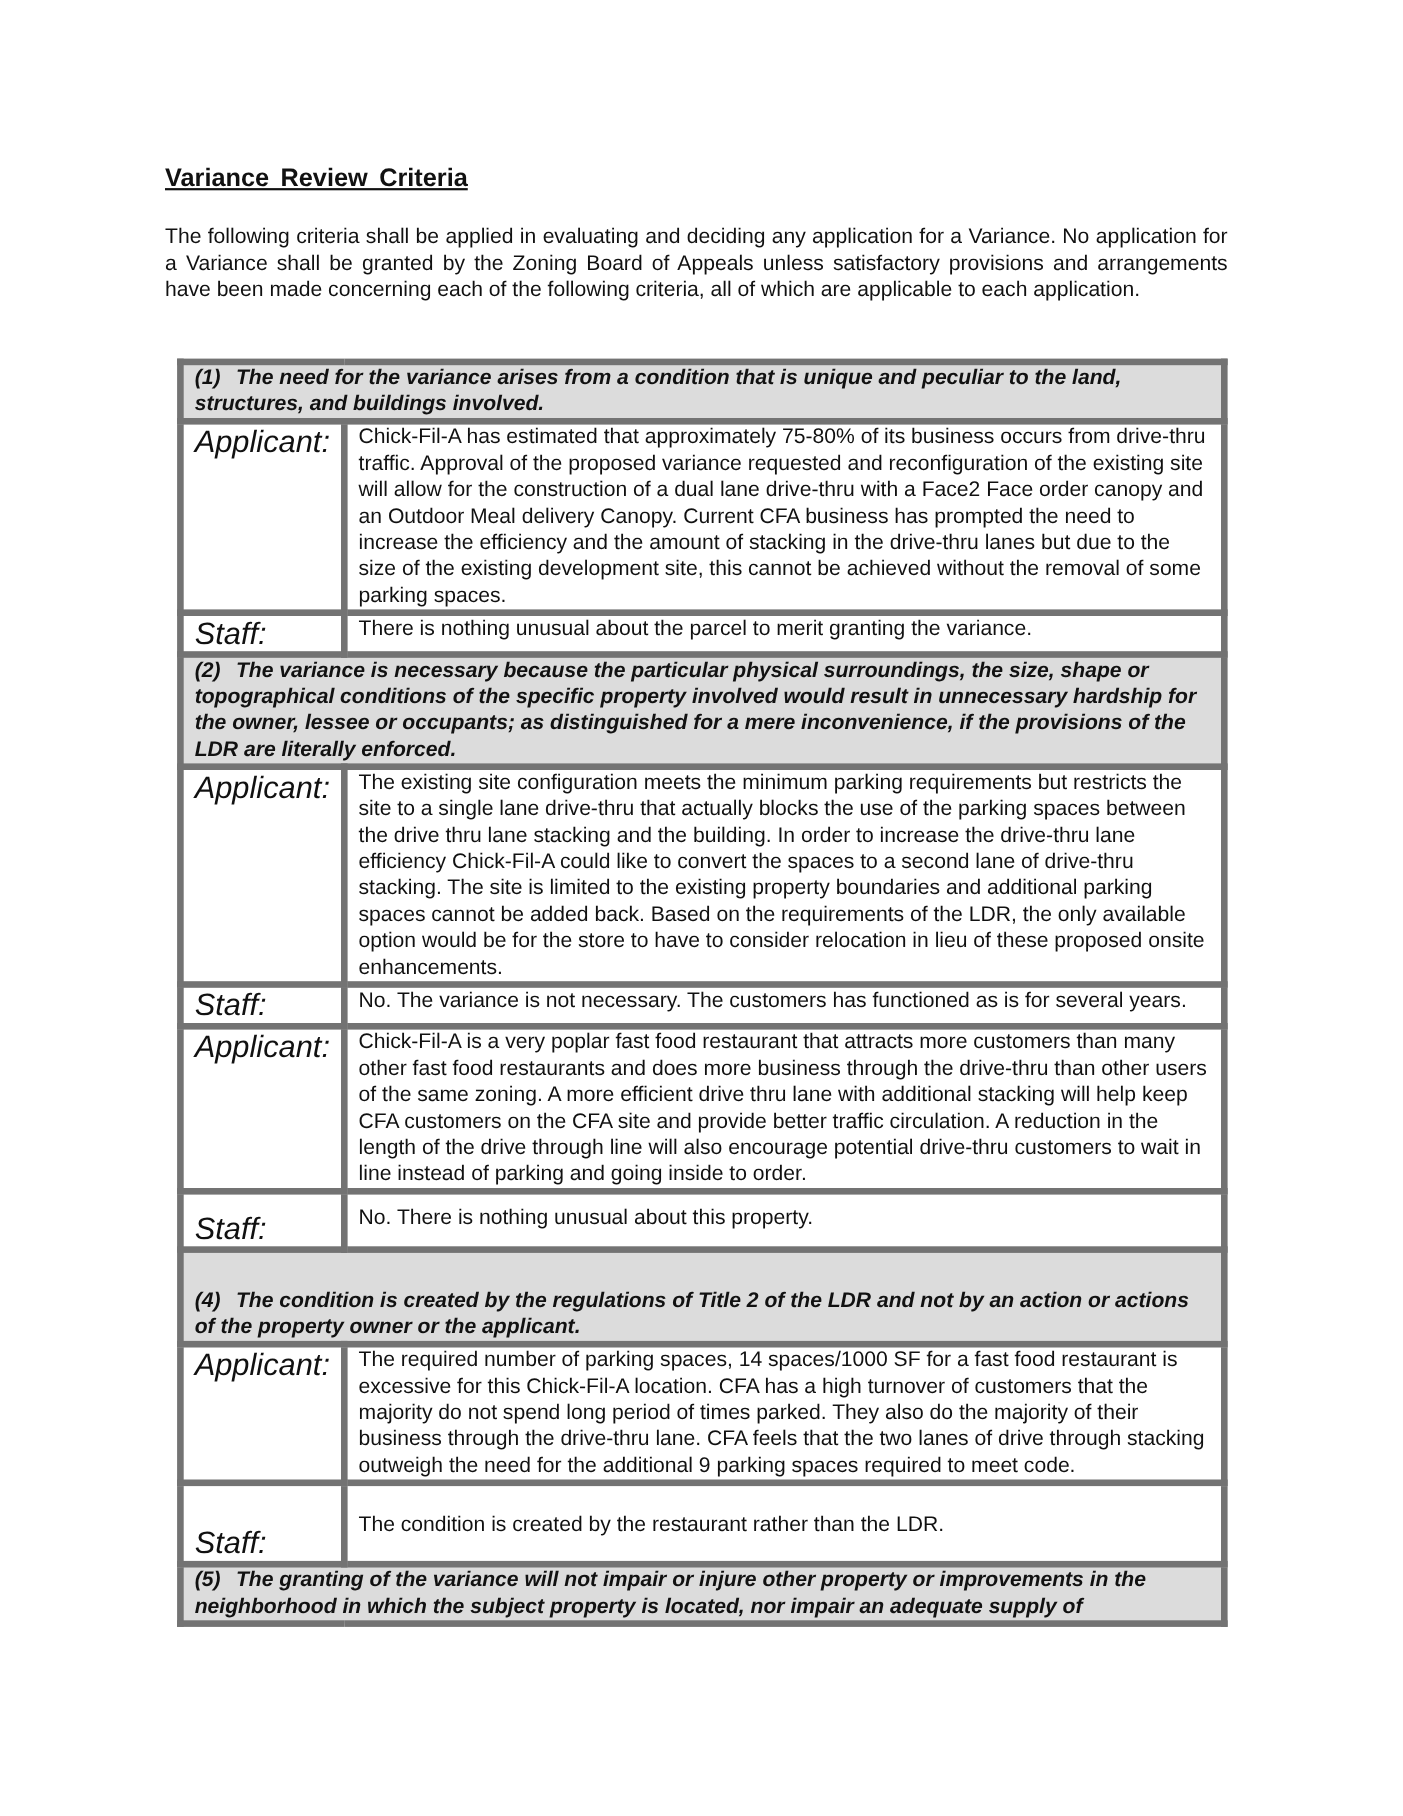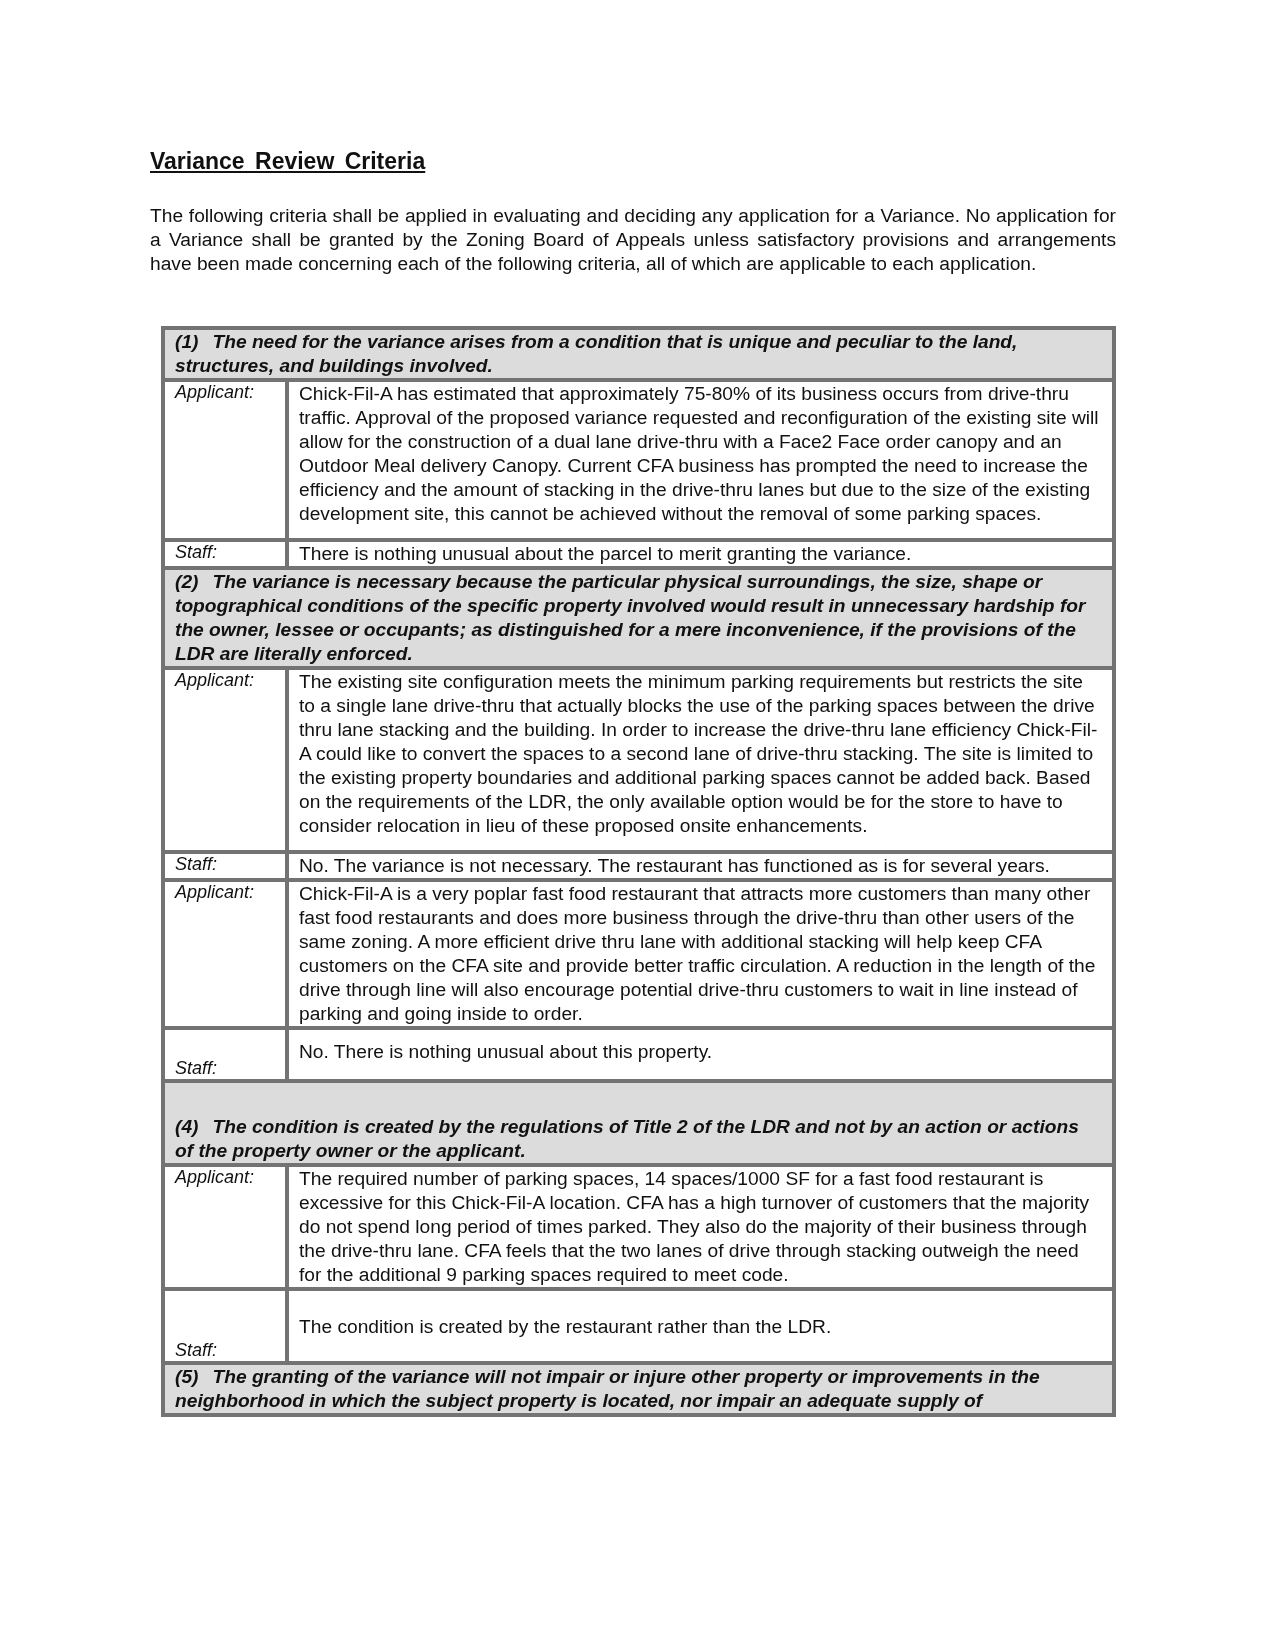--- a/index.html
+++ b/index.html
@@ -11,28 +11,28 @@
     letter-spacing: 0px;
   }
   .intro {
     position: absolute; left: 150px; top: 204px; width: 966px;
     font-size: 19.2px; line-height: 24px; text-align: justify;
   }
   table.criteria {
     position: absolute; left: 161px; top: 326px; width: 955px;
     border-collapse: collapse; font-size: 19.2px;
   }
-  table.criteria td { border: 4px solid #737373; vertical-align: top; padding: 0 10px; }
+  table.criteria td { border: 6px solid #737373; vertical-align: top; padding: 0 10px; }
   td.head {
     background: #dcdcdc; font-weight: bold; font-style: italic;
     line-height: 24px; padding: 0 10px 0 12px;
   }
   td.head .num { margin-right: 14px; }
   td.role {
-    width: 100px; font-style: italic; font-size: 18px; vertical-align: middle;
+    width: 100px; font-style: italic; font-size: 28px; vertical-align: middle;
     padding: 0 6px 0 12px;
   }
   td.text { line-height: 24px; padding: 0 8px 0 10px; }
   tr.spaced td.text { padding-top: 10px; border-radius: 19px; }
   td.role.bottom { vertical-align: bottom; }
   td.head.tall { padding-top: 32px; }
 </style>
 </head>
 <body>
 
@@ -57,21 +57,21 @@
 
     <tr>
       <td class="head" colspan="2"><span class="num">(2)</span><span>The variance is necessary because the particular physical surroundings, the size, shape or topographical conditions of the specific property involved would result in unnecessary hardship for the owner, lessee or occupants; as distinguished for a mere inconvenience, if the provisions of the LDR are literally enforced.</span></td>
     </tr>
     <tr style="height:184px">
       <td class="role">Applicant:</td>
       <td class="text">The existing site configuration meets the minimum parking requirements but restricts the site to a single lane drive-thru that actually blocks the use of the parking spaces between the drive thru lane stacking and the building. In order to increase the drive-thru lane efficiency Chick-Fil-A could like to convert the spaces to a second lane of drive-thru stacking. The site is limited to the existing property boundaries and additional parking spaces cannot be added back. Based on the requirements of the LDR, the only available option would be for the store to have to consider relocation in lieu of these proposed onsite enhancements.</td>
     </tr>
     <tr>
       <td class="role">Staff:</td>
-      <td class="text">No. The variance is not necessary. The restaurant has functioned as is for several years.</td>
+      <td class="text">No. The variance is not necessary. The customers has functioned as is for several years.</td>
     </tr>
 
     <tr style="height:144px">
       <td class="role">Applicant:</td>
       <td class="text">Chick-Fil-A is a very poplar fast food restaurant that attracts more customers than many other fast food restaurants and does more business through the drive-thru than other users of the same zoning. A more efficient drive thru lane with additional stacking will help keep CFA customers on the CFA site and provide better traffic circulation. A reduction in the length of the drive through line will also encourage potential drive-thru customers to wait in line instead of parking and going inside to order.</td>
     </tr>
     <tr class="spaced" style="height:53px">
       <td class="role bottom">Staff:</td>
       <td class="text">No. There is nothing unusual about this property.</td>
     </tr>

